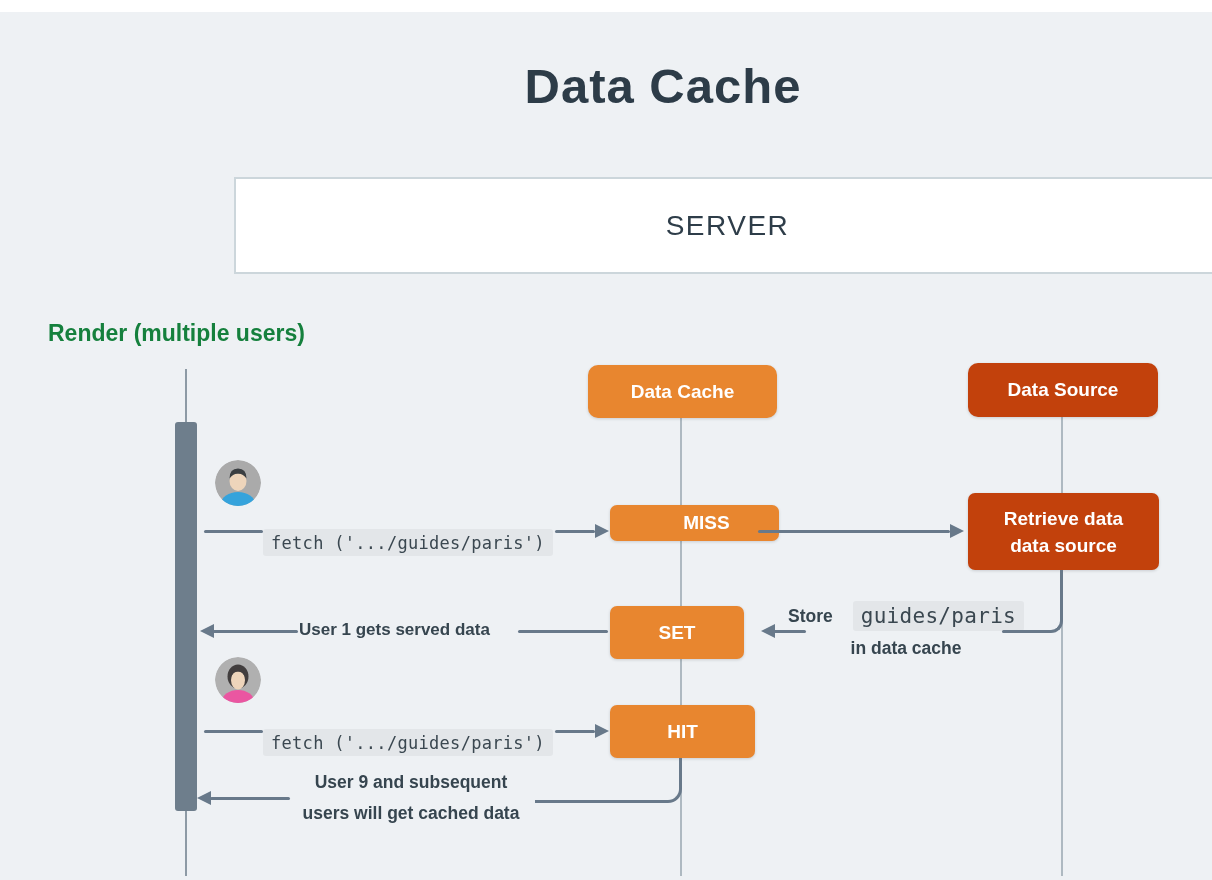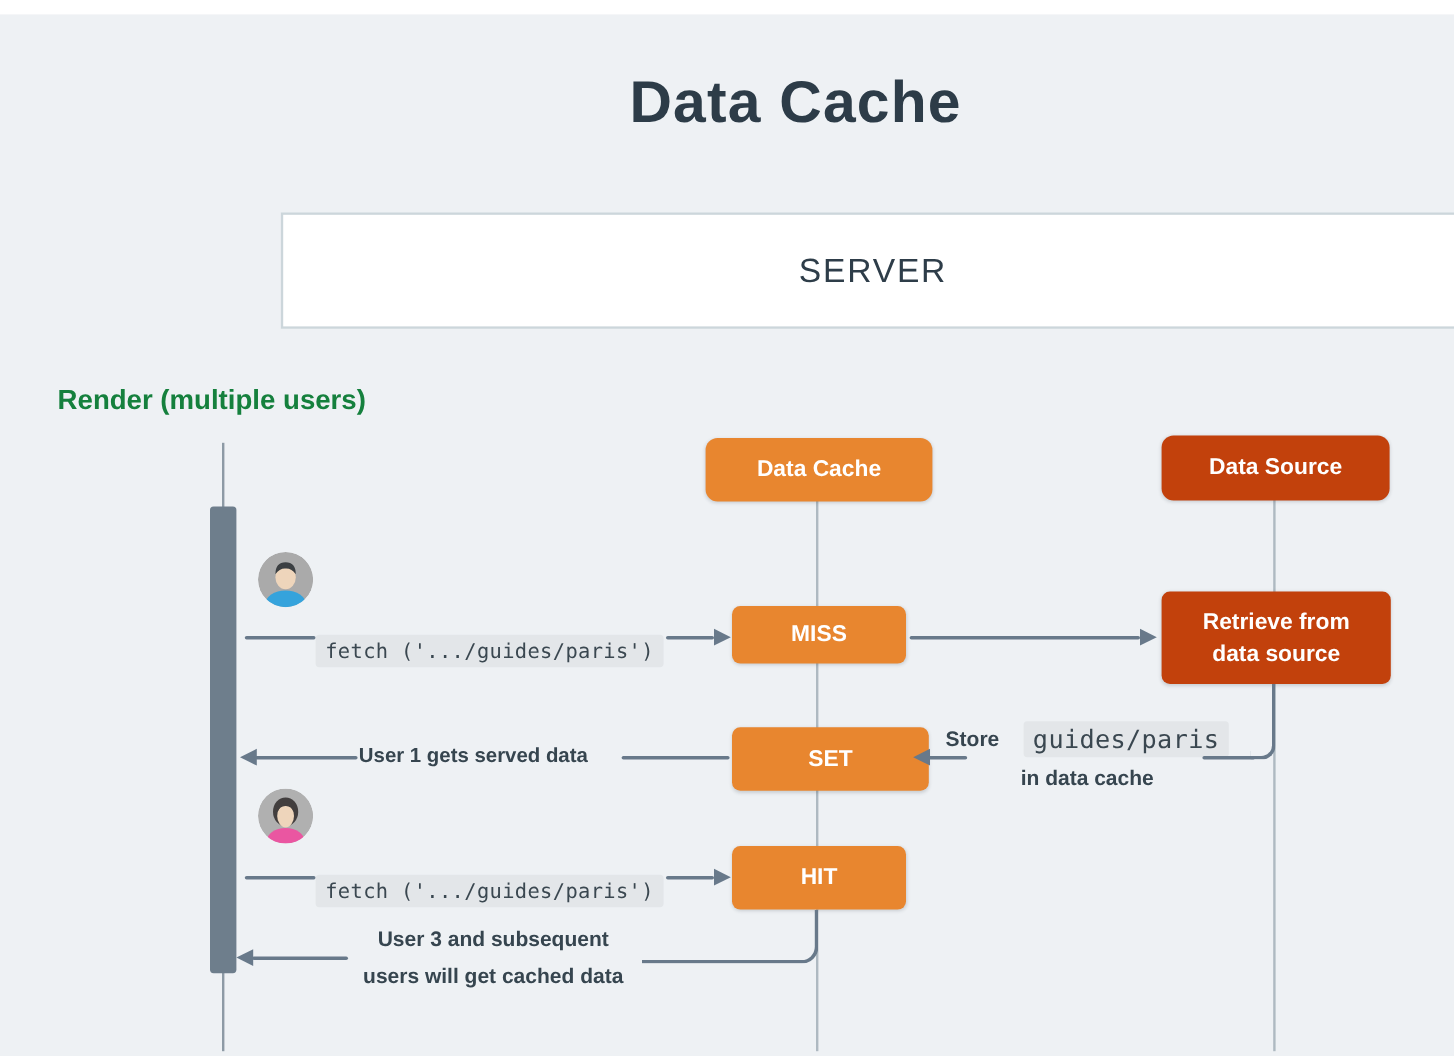--- a/index.html
+++ b/index.html
@@ -19,22 +19,22 @@
   .vline-source{left:1061px;top:416px;height:460px;}
   .activation-bar{position:absolute;left:175px;top:422px;width:22px;height:389px;background:#6e7e8c;border-radius:3px;}
 
   .node{position:absolute;display:flex;align-items:center;justify-content:center;color:#ffffff;
         font-weight:bold;font-size:19px;border-radius:7px;box-shadow:0 1px 3px rgba(40,50,60,.18);text-align:center;}
   .orange{background:#e8862f;}
   .red{background:#c2410c;}
   .hdr{border-radius:10px;}
   .hdr-cache{left:588px;top:365px;width:189px;height:53px;}
   .hdr-source{left:968px;top:363px;width:190px;height:54px;}
-  .box-miss{left:610px;top:505px;width:145px;height:48px;}
-  .box-set{left:610px;top:606px;width:164px;height:53px;}
+  .box-miss{left:610px;top:505px;width:145px;height:36px;padding-left:24px;}
+  .box-set{left:610px;top:606px;width:134px;height:53px;}
   .box-hit{left:610px;top:705px;width:145px;height:53px;}
   .box-retrieve{left:968px;top:493px;width:191px;height:77px;line-height:27px;}
 
   .hl{position:absolute;height:3px;background:#68798a;border-radius:1.5px;}
   .ah-r{position:absolute;width:0;height:0;border-top:7px solid transparent;border-bottom:7px solid transparent;border-left:14px solid #68798a;}
   .ah-l{position:absolute;width:0;height:0;border-top:7px solid transparent;border-bottom:7px solid transparent;border-right:14px solid #68798a;}
 
   .chip{font-family:"DejaVu Sans Mono",monospace;background:#e3e6e9;color:#3a4750;border-radius:3px;}
   .chip-fetch{position:absolute;left:263px;height:27px;display:flex;align-items:center;justify-content:center;
         padding:0 8px;box-sizing:border-box;font-size:17px;letter-spacing:0.3px;white-space:nowrap;margin-top:11px;}
@@ -107,21 +107,21 @@
   <div class="chip chip-fetch" style="top:518px;">fetch ('.../guides/paris')</div>
   <div class="hl" style="left:555px;top:530px;width:40px;"></div>
   <div class="ah-r" style="left:595px;top:524px;"></div>
   <div class="node orange box-miss">
     <span>MISS</span>
   </div>
   <div class="hl" style="left:758px;top:530px;width:192px;"></div>
   <div class="ah-r" style="left:950px;top:524px;"></div>
   <div class="node red box-retrieve">
     <span>
-      <span>Retrieve from</span><br>
+      <span>Retrieve data</span><br>
       <span>data source</span>
     </span>
   </div>
 
   <div class="ah-l" style="left:200px;top:624px;"></div>
   <div class="hl" style="left:212px;top:630px;width:86px;"></div>
   <div class="arrow-text" style="left:299px;top:620px;">User 1 gets served data</div>
   <div class="hl" style="left:518px;top:630px;width:90px;"></div>
   <div class="node orange box-set">
     <span>SET</span>
@@ -141,18 +141,18 @@
   <div class="hl" style="left:204px;top:730px;width:59px;"></div>
   <div class="chip chip-fetch" style="top:718px;">fetch ('.../guides/paris')</div>
   <div class="hl" style="left:555px;top:730px;width:40px;"></div>
   <div class="ah-r" style="left:595px;top:724px;"></div>
   <div class="node orange box-hit">
     <span>HIT</span>
   </div>
 
   <div class="elbow-bottom"></div>
   <div class="user2-block">
-    <div>User 3 and subsequent</div>
+    <div>User 9 and subsequent</div>
     <div class="l2">users will get cached data</div>
   </div>
   <div class="hl" style="left:210px;top:797px;width:80px;"></div>
   <div class="ah-l" style="left:197px;top:791px;"></div>
 </div>
 
 </body></html>

